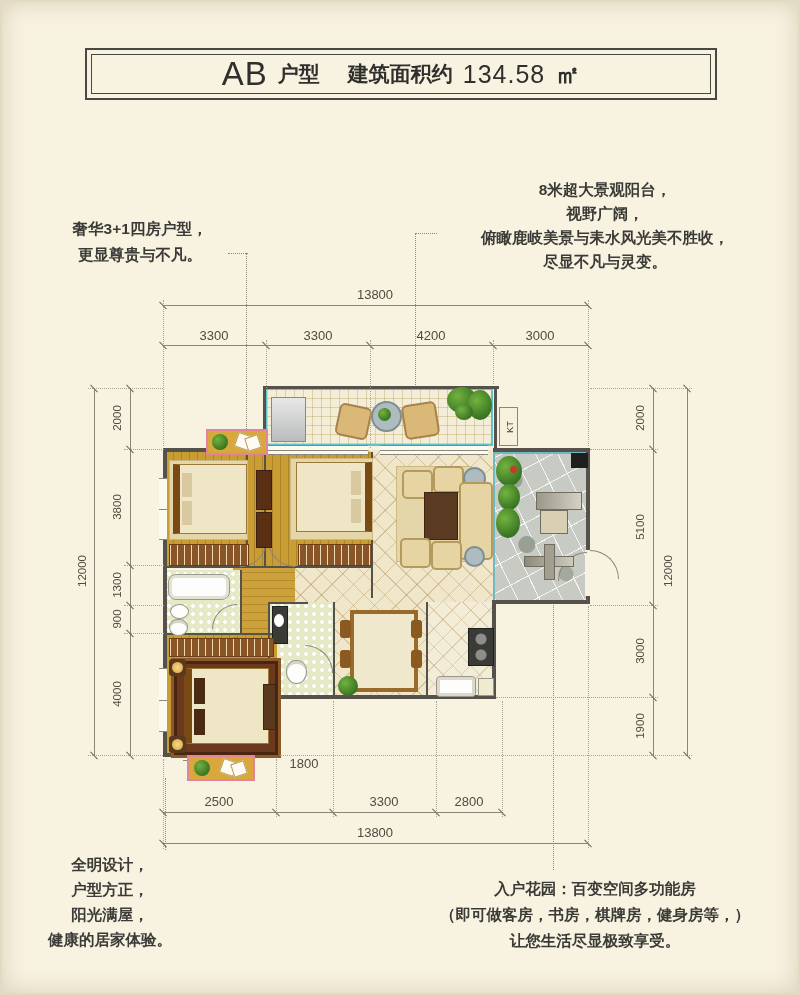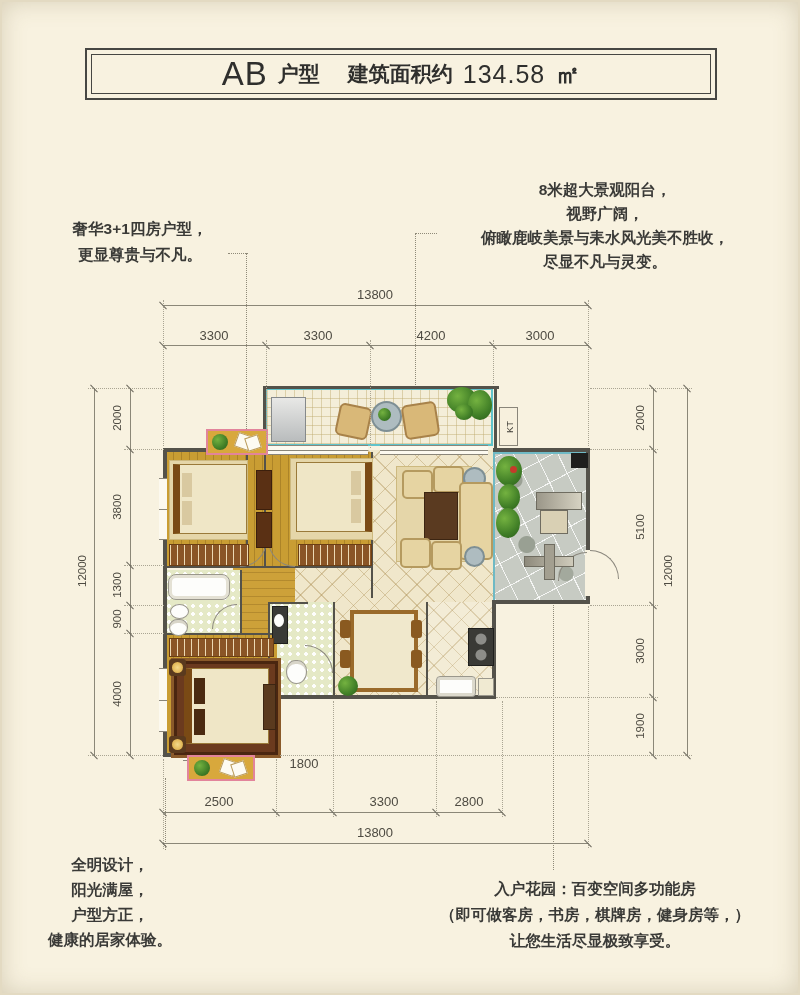--- a/index.html
+++ b/index.html
@@ -88,22 +88,22 @@
   <div>更显尊贵与不凡。</div>
 </div>
 <div class="abs ann" style="left:430px;top:178px;width:350px;font-size:15.5px;line-height:24px">
   <div>8米超大景观阳台，</div>
   <div>视野广阔，</div>
   <div>俯瞰鹿岐美景与耒水风光美不胜收，</div>
   <div>尽显不凡与灵变。</div>
 </div>
 <div class="abs ann" style="left:30px;top:852px;width:160px;font-size:15.5px;line-height:25px">
   <div>全明设计，</div>
+  <div>户型方正，</div>
   <div>阳光满屋，</div>
-  <div>户型方正，</div>
   <div>健康的居家体验。</div>
 </div>
 <div class="abs ann" style="left:400px;top:876px;width:390px;font-size:15.5px;line-height:26px">
   <div>入户花园：百变空间多功能房</div>
   <div>（即可做客房，书房，棋牌房，健身房等，）</div>
   <div>让您生活尽显极致享受。</div>
 </div>
 
 <div class="abs leaderh" style="left:228px;top:253px;width:20px"></div>
 <div class="abs leaderv" style="left:246px;top:253px;height:182px"></div>

